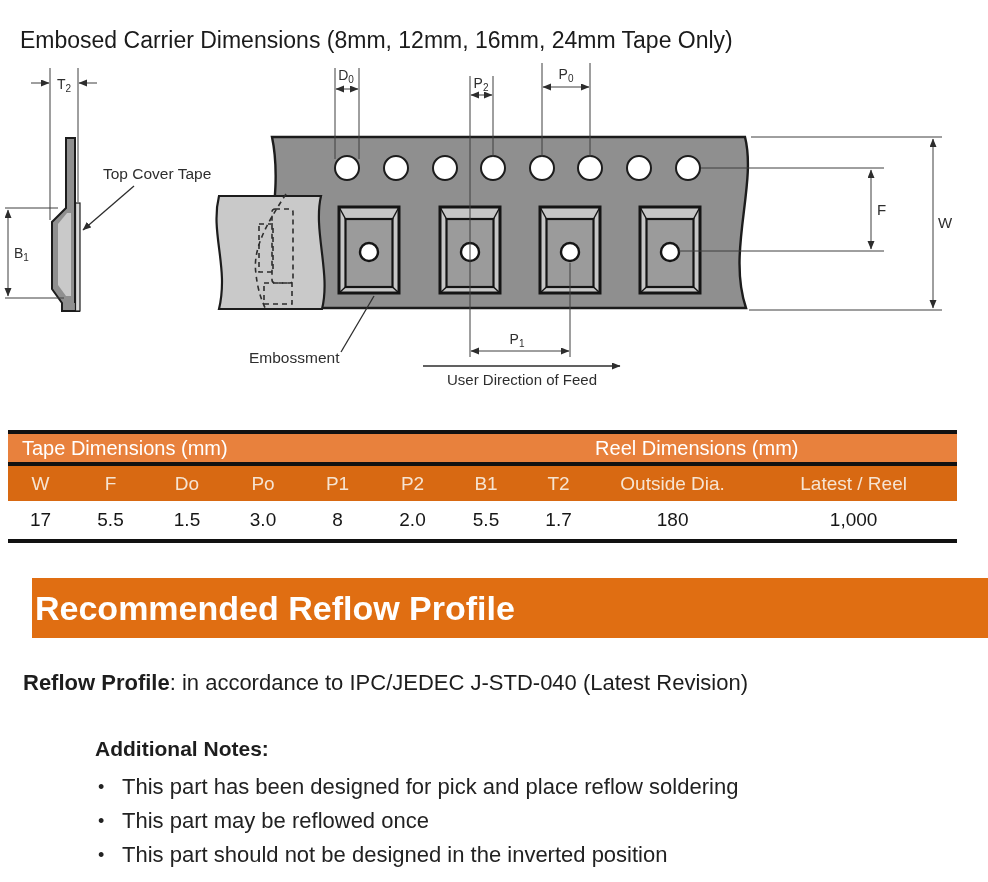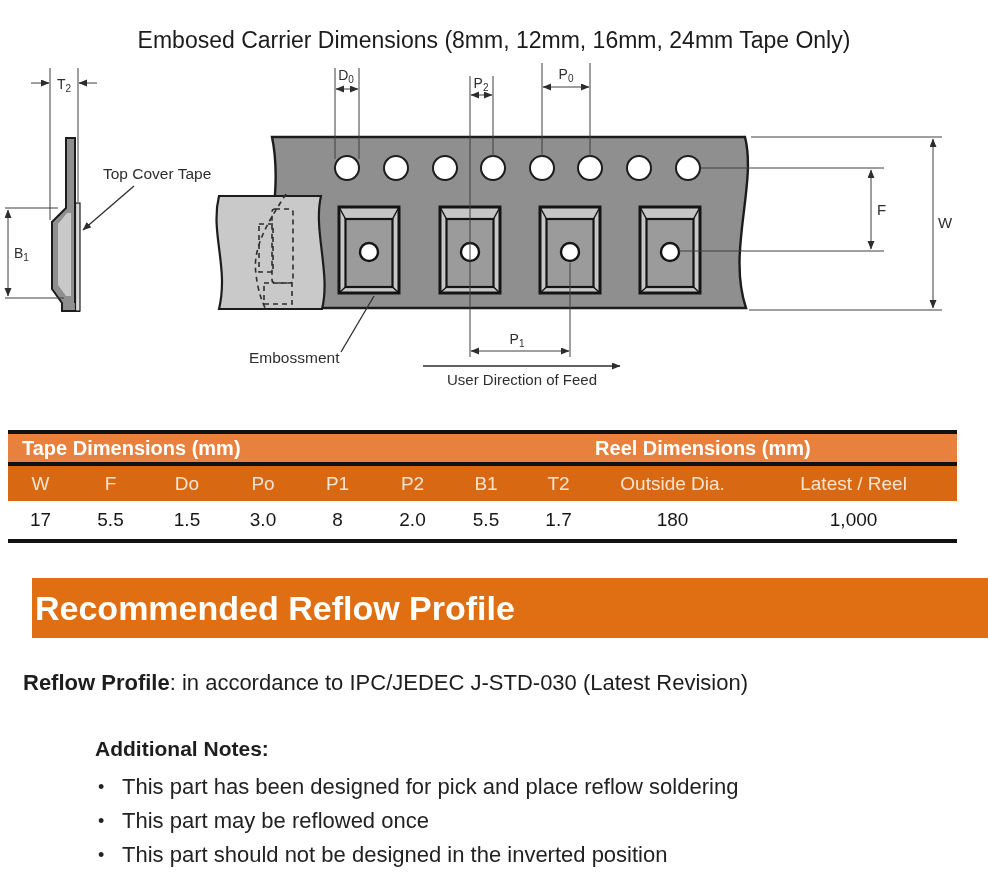--- a/index.html
+++ b/index.html
@@ -12,36 +12,36 @@
   }
   *{margin:0;padding:0;box-sizing:border-box;}
   html,body{background:#ffffff;}
   body{
     width:988px;height:882px;position:relative;overflow:hidden;
     font-family:"Liberation Sans","DejaVu Sans",sans-serif;
     color:#1f1f1f;
   }
   .title{
     position:absolute;top:27px;left:0;width:988px;
-    text-align:center;font-size:23px;color:#1b1b1b;
+    font-size:23px;color:#1b1b1b;padding-left:20px;
   }
   .diagram{position:absolute;top:55px;left:0;}
   .dg-text{font-family:"Liberation Sans","DejaVu Sans",sans-serif;fill:#2e2e2e;}
   .dim{stroke:#3e3e3e;stroke-width:1;fill:none;}
   .lead{stroke:#2d2d2d;stroke-width:1.3;fill:none;}
   .dash{fill:none;stroke:#2d2d2d;stroke-width:1.6;stroke-dasharray:5 4;}
   .dim-table{
     position:absolute;left:8px;top:430px;width:949px;
     border-collapse:collapse;table-layout:fixed;
     border-top:4px solid var(--tbl-border);
     border-bottom:4px solid var(--tbl-border);
   }
   .dim-table td{padding:0;}
   .group-row td{
-    background:var(--group-hdr);color:#ffffff;font-weight:bold;
+    background:var(--group-hdr);color:#ffffff;font-weight:normal;
     font-size:20px;height:32px;border-bottom:4px solid var(--tbl-border);
   }
   .g-tape{text-align:left;padding-left:14px !important;}
   .g-reel{}
   .col-row td{
     background:var(--col-hdr);color:var(--hdr-text);
     font-size:19px;text-align:center;height:37px;
   }
   .val-row td{
     background:#ffffff;color:#161616;font-size:19px;
@@ -211,21 +211,21 @@
       <td>1,000</td>
     </tr>
   </tbody>
 </table>
 
 <div class="banner">
   <span>Recommended Reflow Profile</span>
 </div>
 
 <div class="profile-line">
-  <b>Reflow Profile</b><span>: in accordance to IPC/JEDEC J-STD-030 (Latest Revision)</span>
+  <b>Reflow Profile</b><span>: in accordance to IPC/JEDEC J-STD-040 (Latest Revision)</span>
 </div>
 
 <div class="notes-heading">Additional Notes:</div>
 
 <div class="bullet b1">
   <span class="dot">•</span>
   <span>This part has been designed for pick and place reflow soldering</span>
 </div>
 <div class="bullet b2">
   <span class="dot">•</span>

